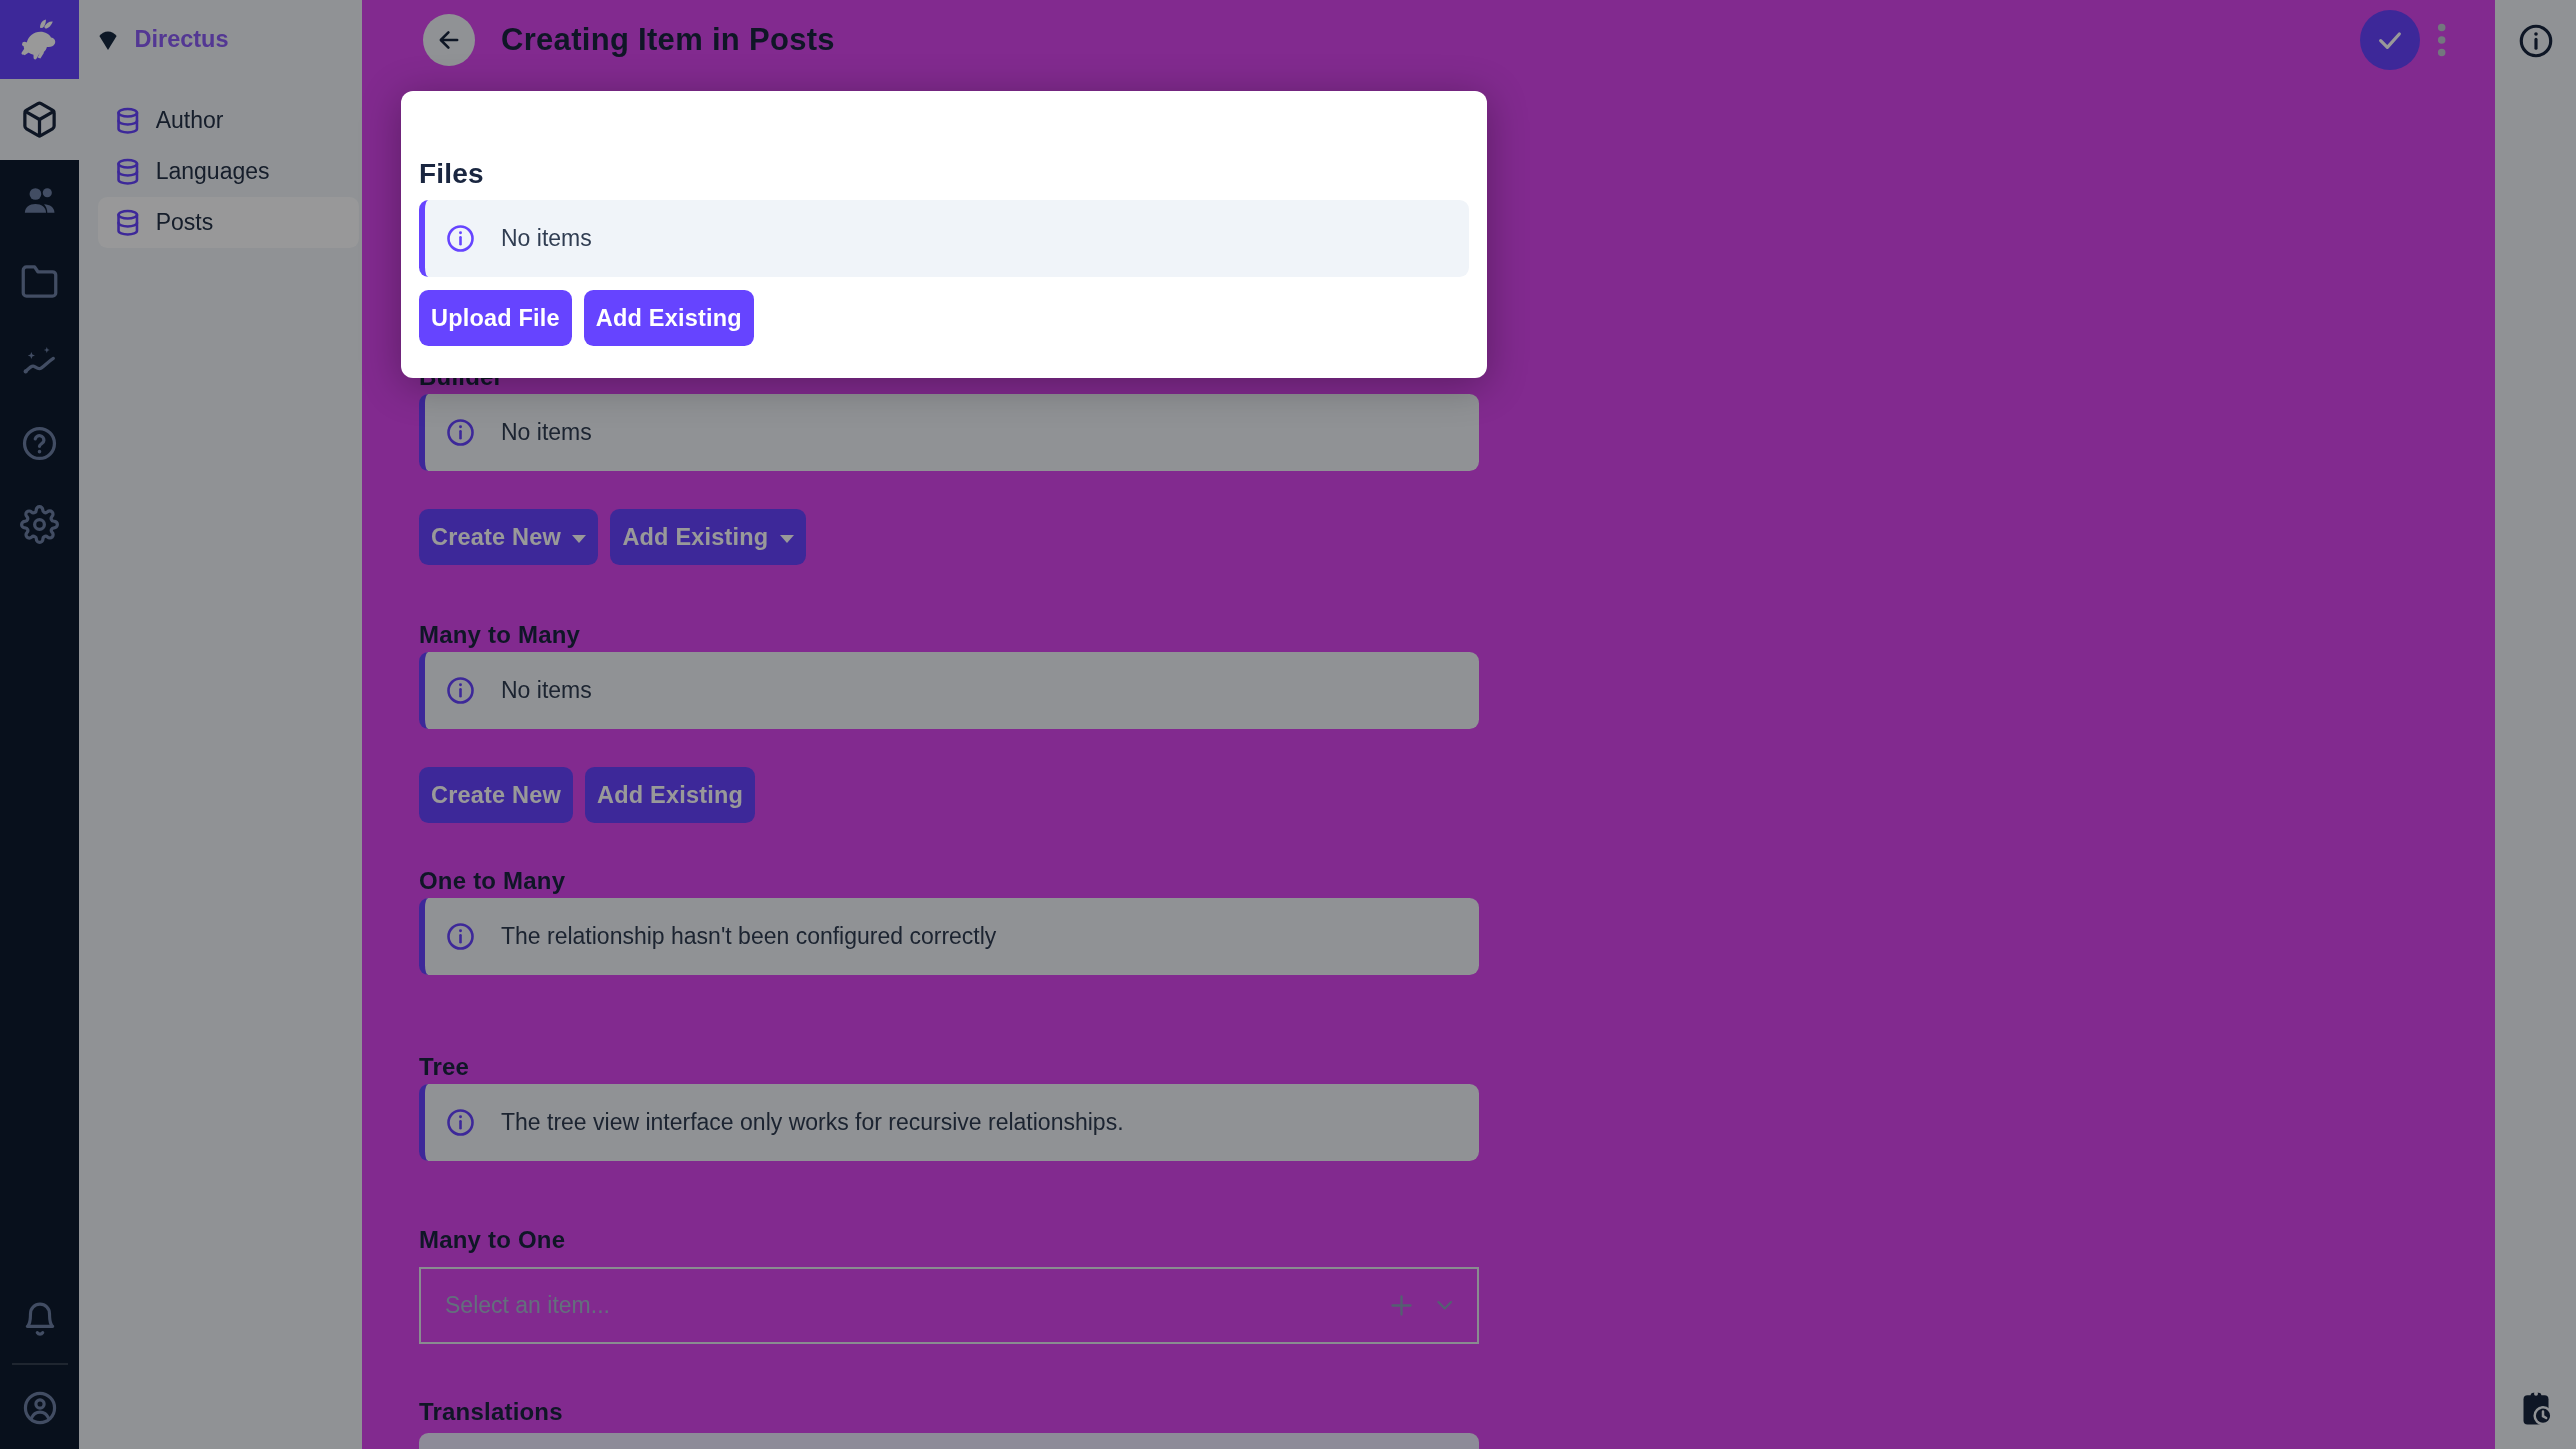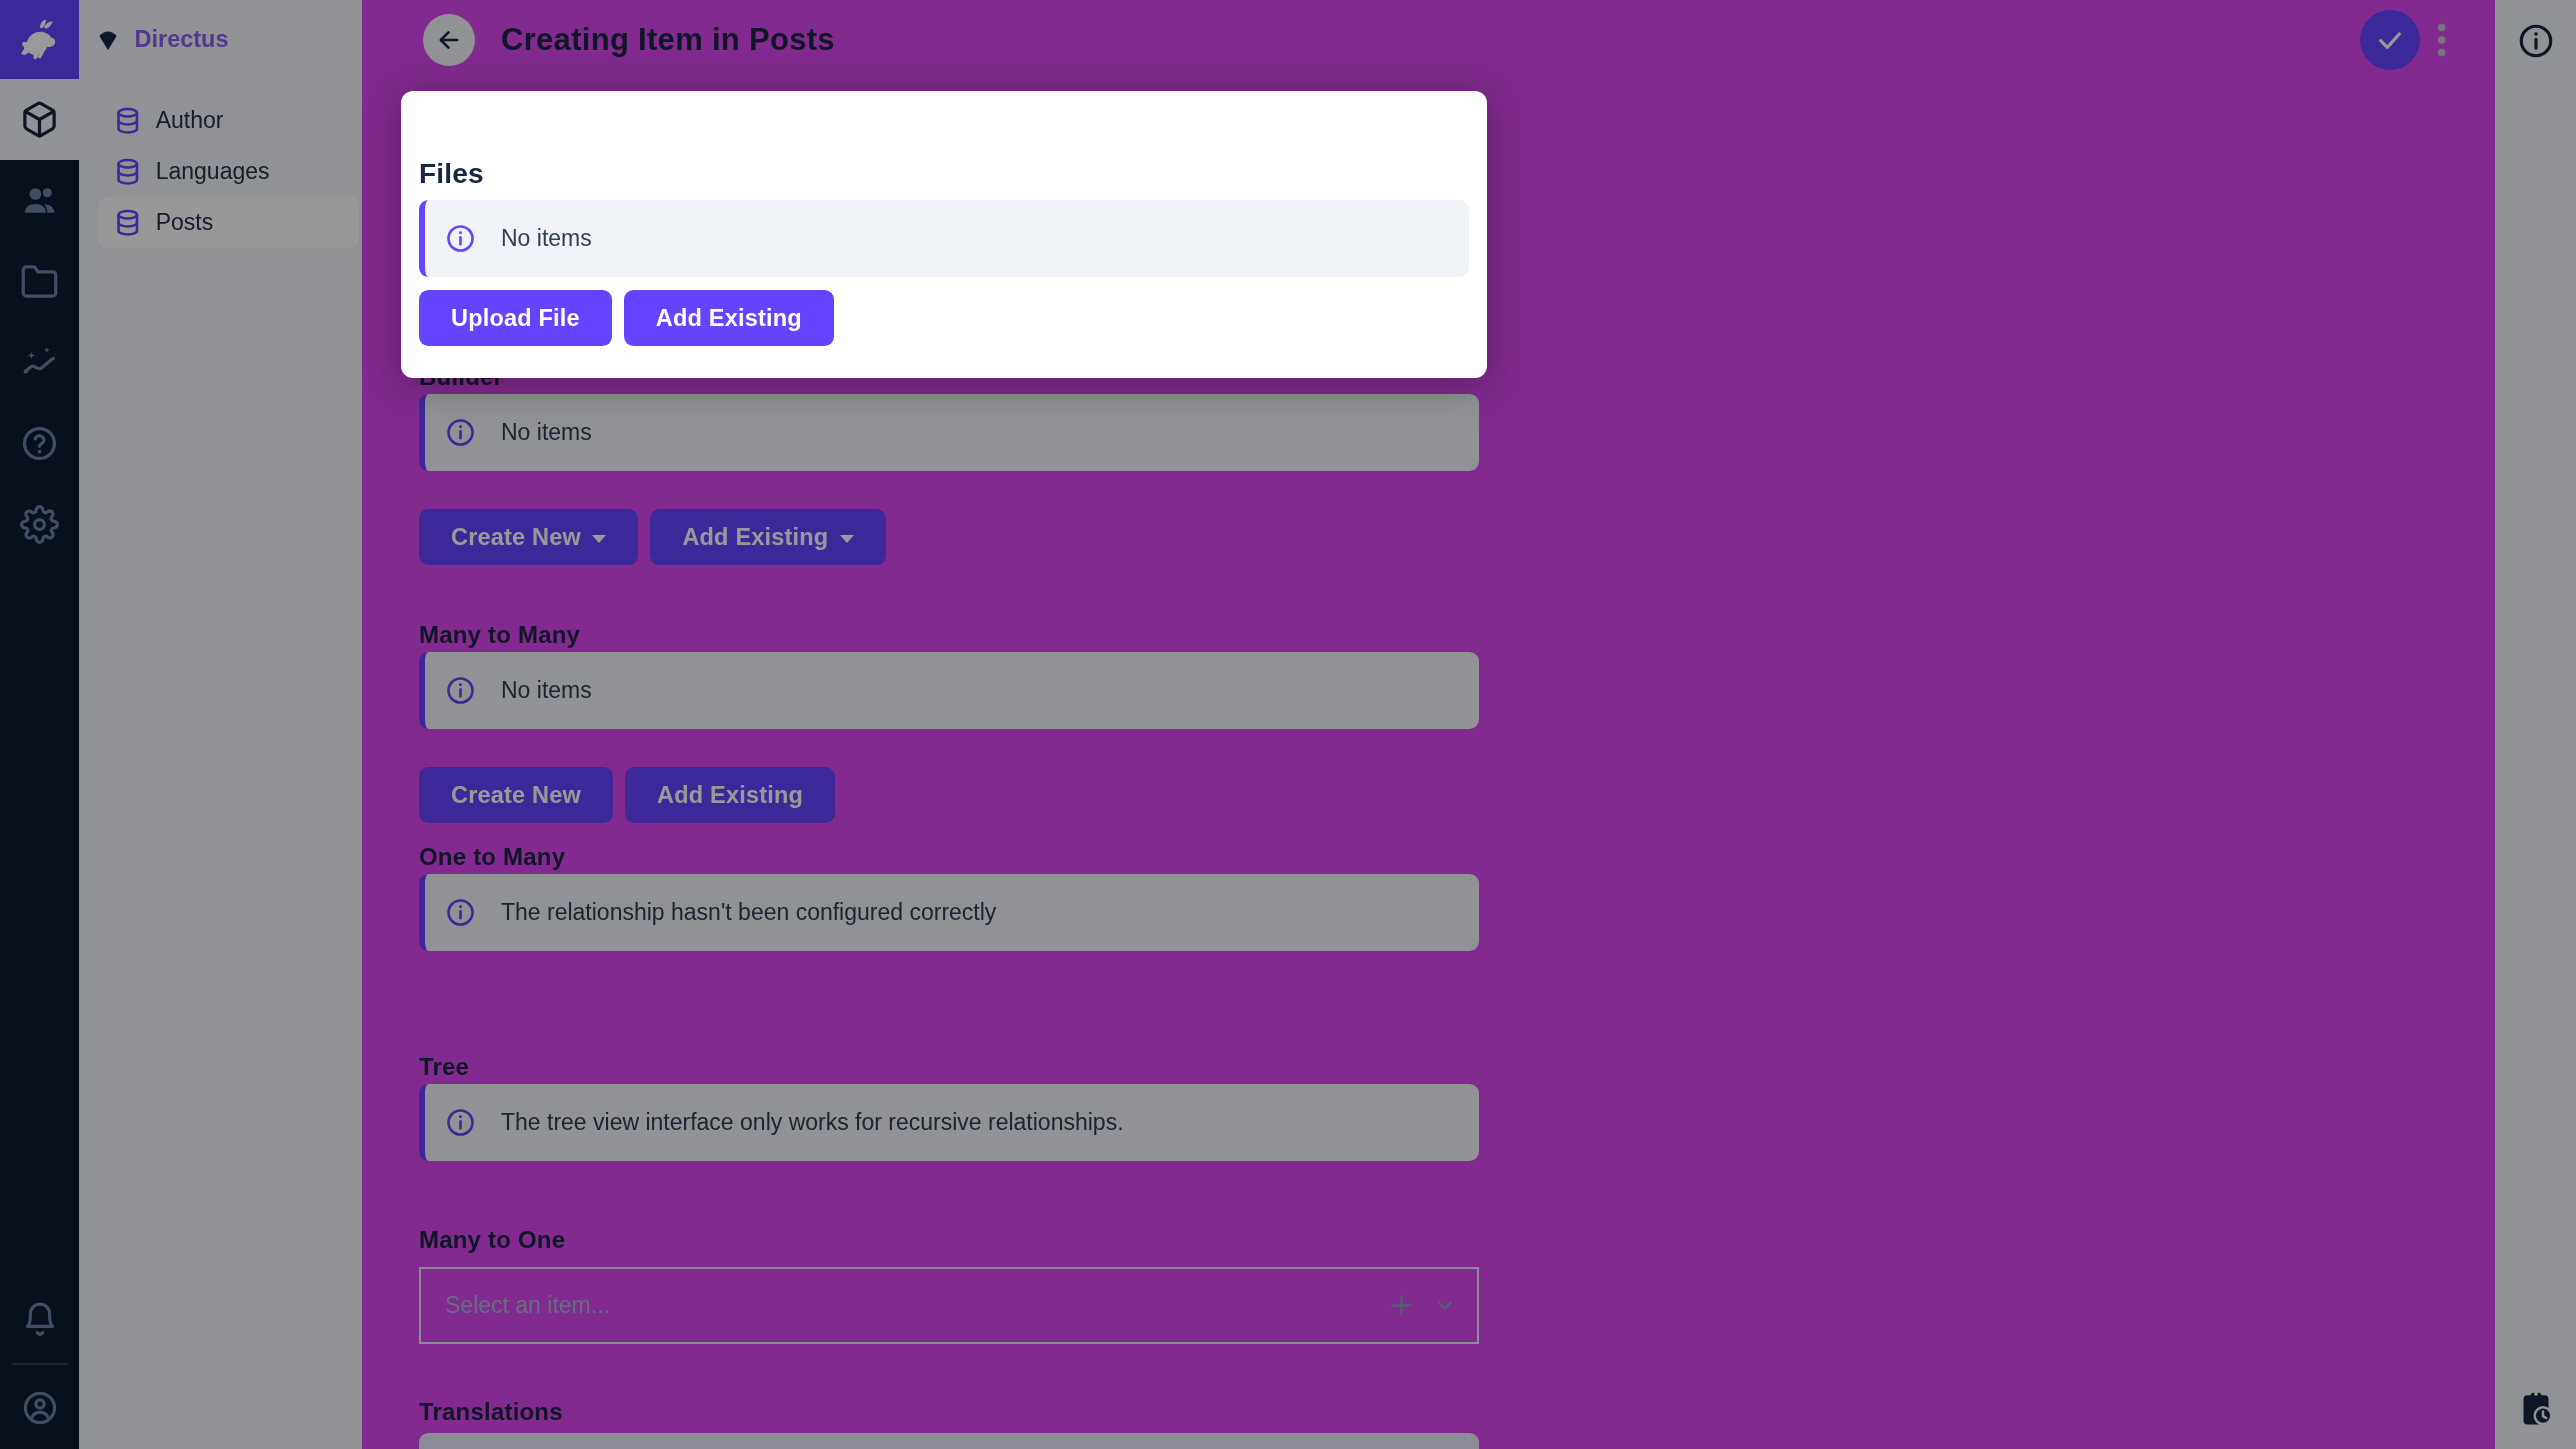--- a/index.html
+++ b/index.html
@@ -47,21 +47,21 @@
   .kebab-btn svg { width:9.4px; height:38px; }
 
   
   .field { position:absolute; left:57px; width:1060px; }
   .field-label { font-size:24px; font-weight:700; color:#1A2640; line-height:28px; margin-bottom:3.4px; letter-spacing:0.2px; }
   .v-notice { height:77px; background:#F0F4F9; border-left:6px solid #6644FF; border-radius:9.4px;
               display:flex; align-items:center; gap:25px; padding:0 21.5px 0 20px;
               font-size:23px; color:#303D52; }
   .v-notice svg { width:31px; height:31px; color:#6644FF; flex:none; }
   .btn-row { margin-top:38px; display:flex; gap:12px; }
-  .v-btn { height:56px; padding:0 32px; background:#6644FF; border:none; border-radius:9.4px;
+  .v-btn { height:56px; padding:0 12px; background:#6644FF; border:none; border-radius:9.4px;
            color:#fff; font-size:23.5px; font-weight:700; font-family:inherit;
            display:inline-flex; align-items:center; justify-content:center; gap:11.4px; cursor:pointer; letter-spacing:0.2px; }
   .caret { width:0; height:0; border-left:7.4px solid transparent; border-right:7.4px solid transparent; border-top:8.7px solid #fff; margin-top:2.7px; }
 
   .m2o-box { margin-top:12.7px; height:77px; border:2px solid #E4EAF1; border-radius:0;
              display:flex; align-items:center; padding:0 20px 0 24px; gap:14.8px; }
   .m2o-box input { flex:1; border:none; outline:none; background:transparent; font-family:inherit; font-size:23px; color:#2F3C50; }
   .m2o-box input::placeholder { color:#A6B9D0; opacity:1; }
   .m2o-box svg { color:#8BA0BC; flex:none; cursor:pointer; }
   .plus-ic { width:31px; height:31px; }
@@ -255,21 +255,21 @@
       <div class="btn-row">
         <button class="v-btn">
           <span>Create New</span>
         </button>
         <button class="v-btn">
           <span>Add Existing</span>
         </button>
       </div>
     </section>
 
-    <section class="field" style="top:843px">
+    <section class="field" style="top:867px">
       <div class="field-label">One to Many</div>
       <div class="v-notice">
         <svg viewBox="0 0 24 24" fill="none" stroke="currentColor" stroke-width="2" stroke-linecap="round">
           <circle cx="12" cy="12" r="9.3"></circle>
             <line x1="12" y1="11" x2="12" y2="16.5"></line>
             <circle cx="12" cy="7.6" r="1.15" fill="currentColor" stroke="none"></circle>
         </svg>
         <span>The relationship hasn't been configured correctly</span>
       </div>
     </section>

